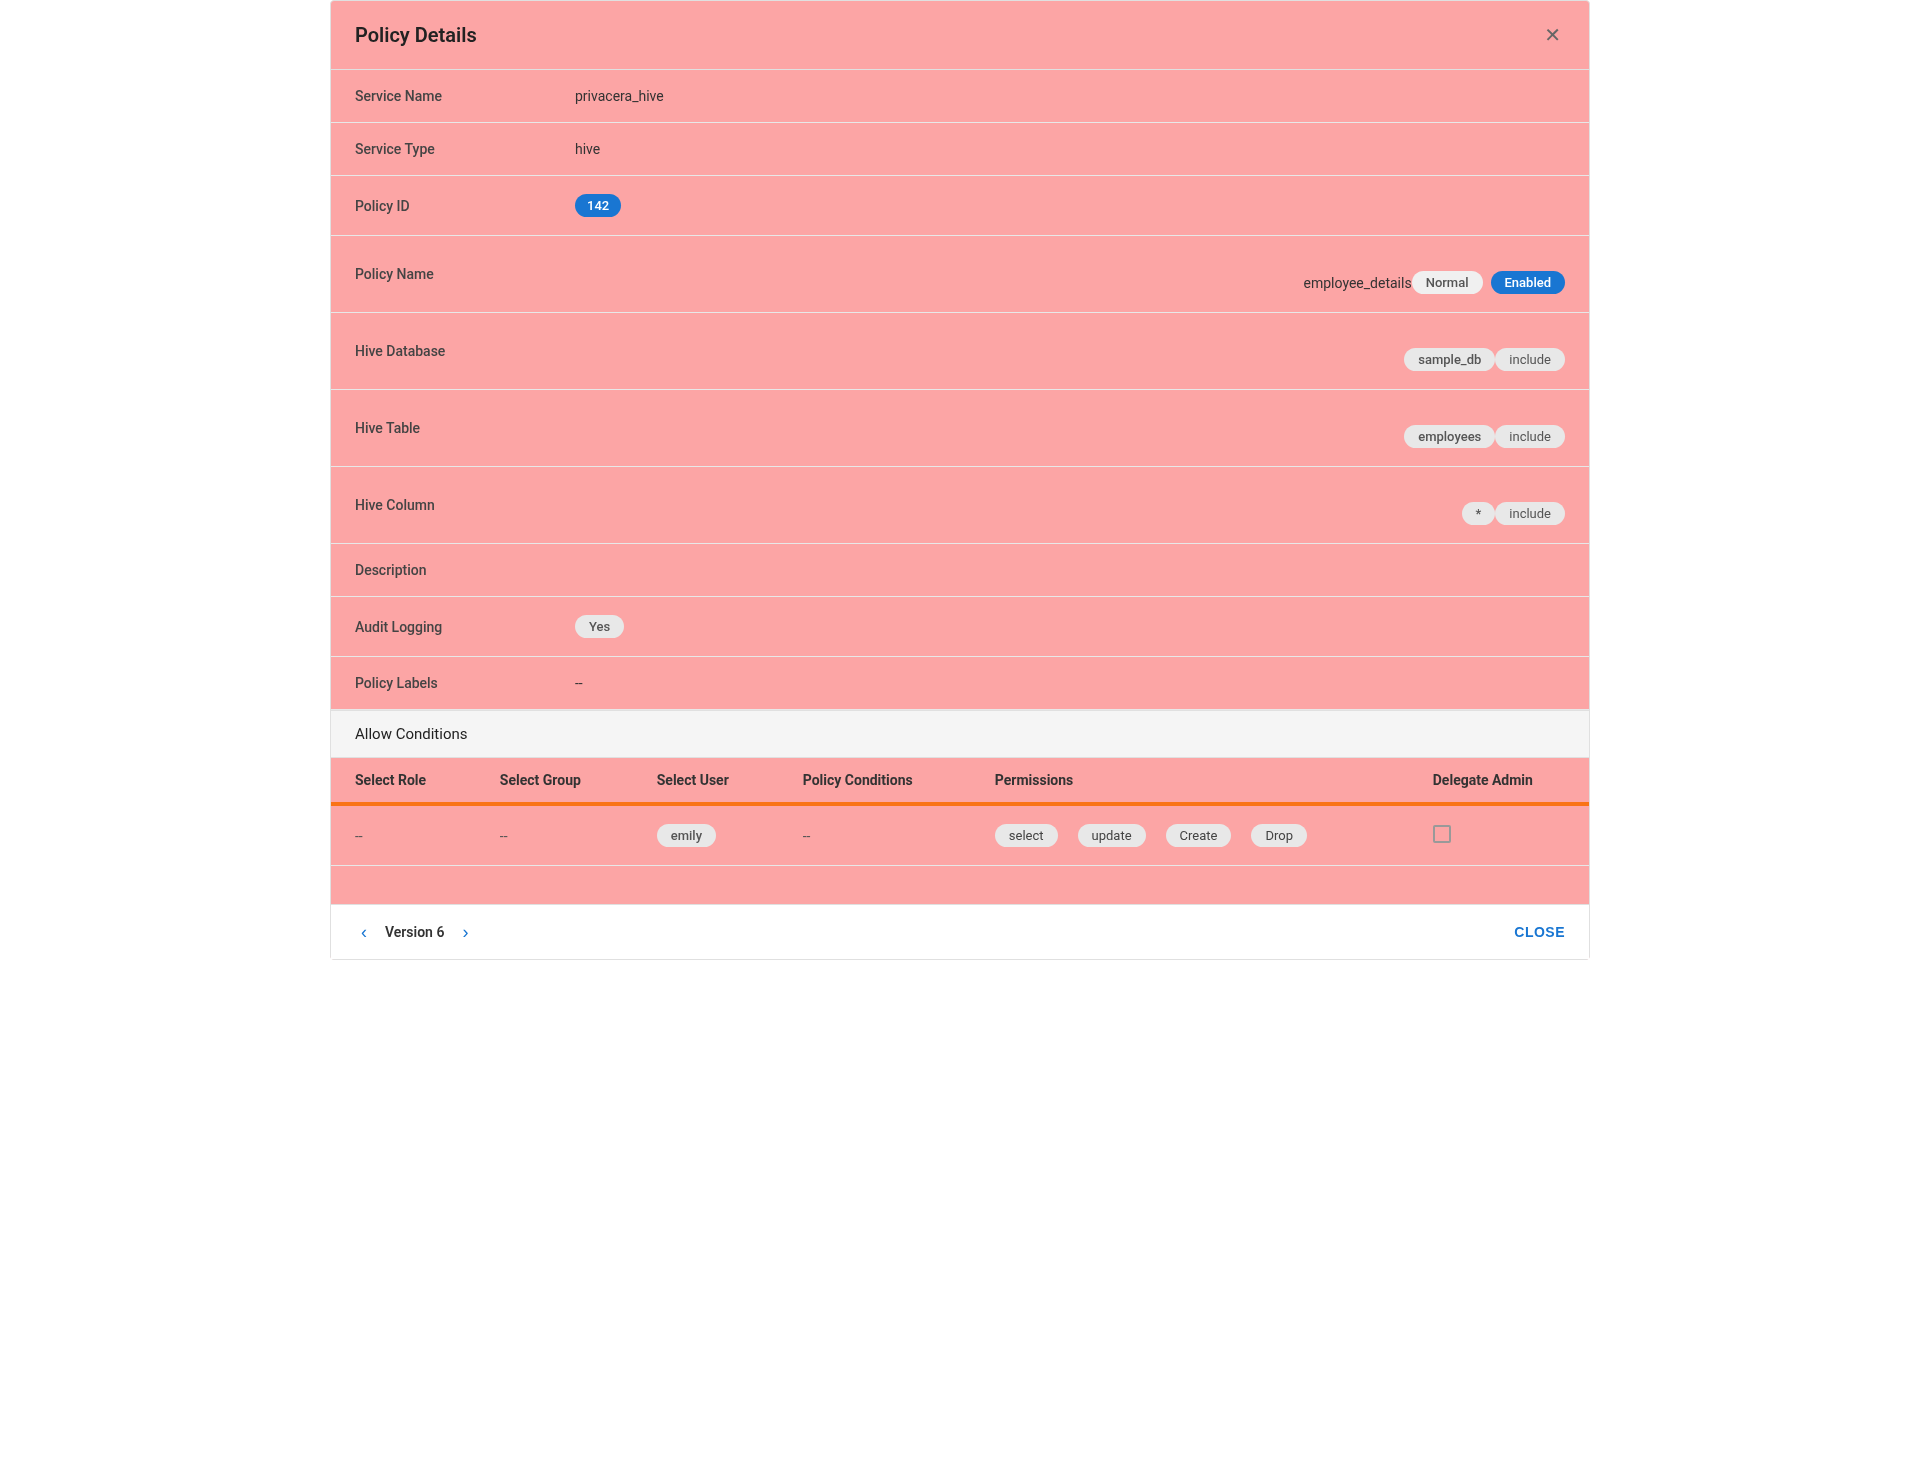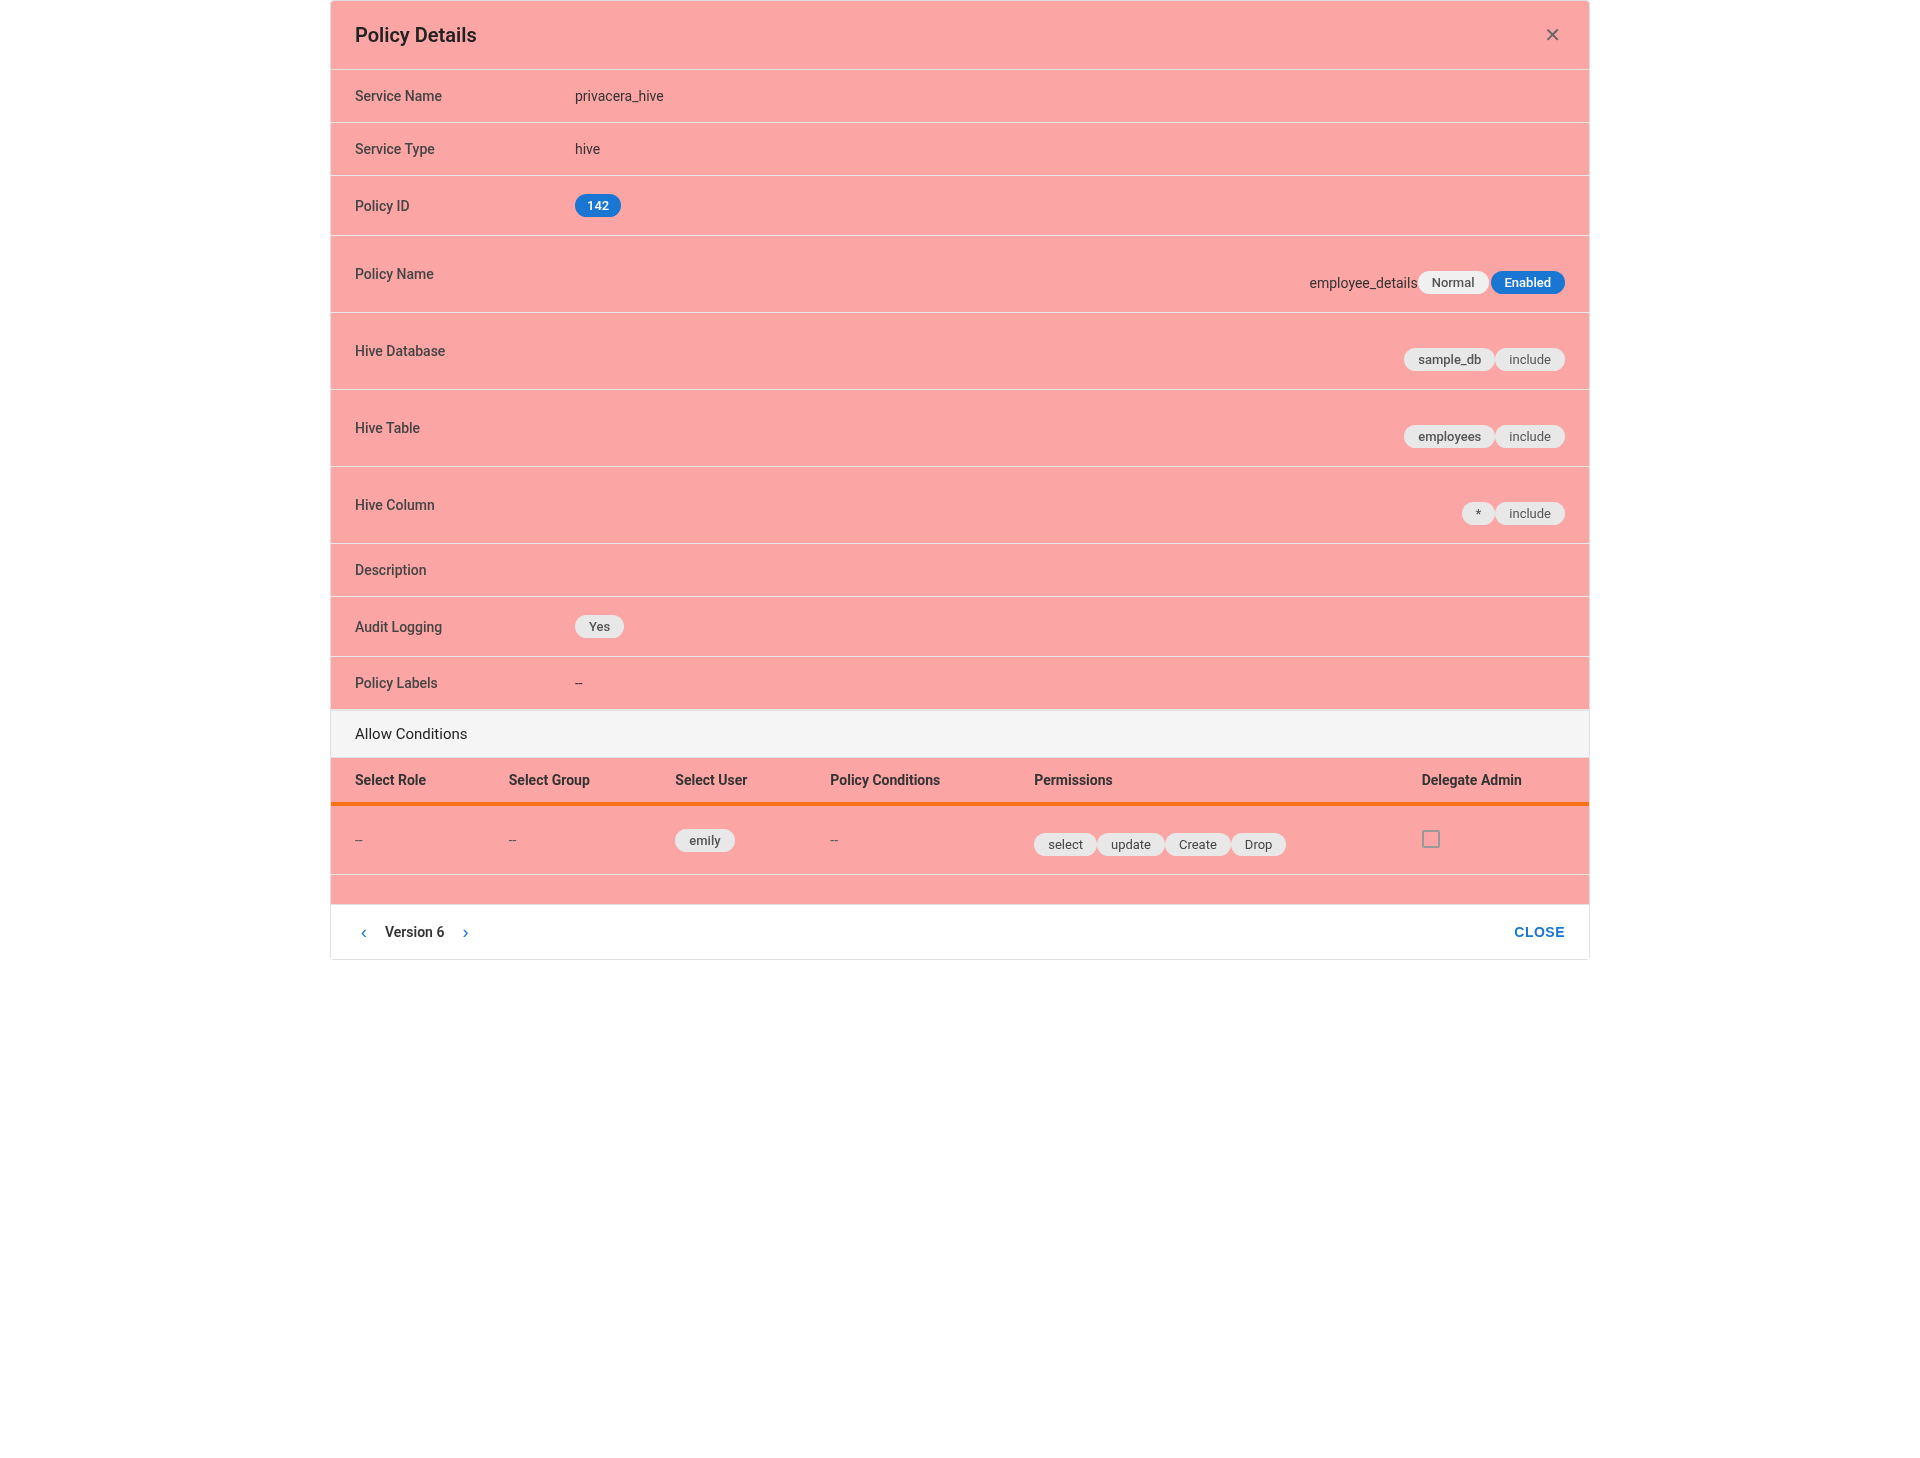--- a/index.html
+++ b/index.html
@@ -112,21 +112,21 @@
     }
     .row-right {
       display: flex;
       align-items: center;
       justify-content: flex-end;
       margin-top: 17px;
     }
     .row-right-end {
       display: flex;
       align-items: center;
-      gap: 2px;
+      gap: 8px;
     }
     .section-header {
       background: #f5f5f5;
       padding: 14px 24px;
       font-size: 15px;
       font-weight: 400;
       color: #222;
       border-top: 1px solid #e0e0e0;
       border-bottom: 1px solid #e0e0e0;
     }
@@ -143,23 +143,22 @@
       border-bottom: 4px solid #f97316;
     }
     .allow-table td {
       padding: 18px 24px;
       vertical-align: middle;
       border-bottom: 1px solid #e8e8e8;
       color: #555;
     }
     .permissions-cell {
       display: flex;
-      gap: 0;
+      gap: 20px;
       flex-wrap: wrap;
-      margin-top: 9px;
     }
     .perm-badge {
       display: inline-block;
       padding: 4px 14px;
       border-radius: 20px;
       background: #e8e8e8;
       color: #444;
       font-size: 13px;
     }
     .checkbox-placeholder {

